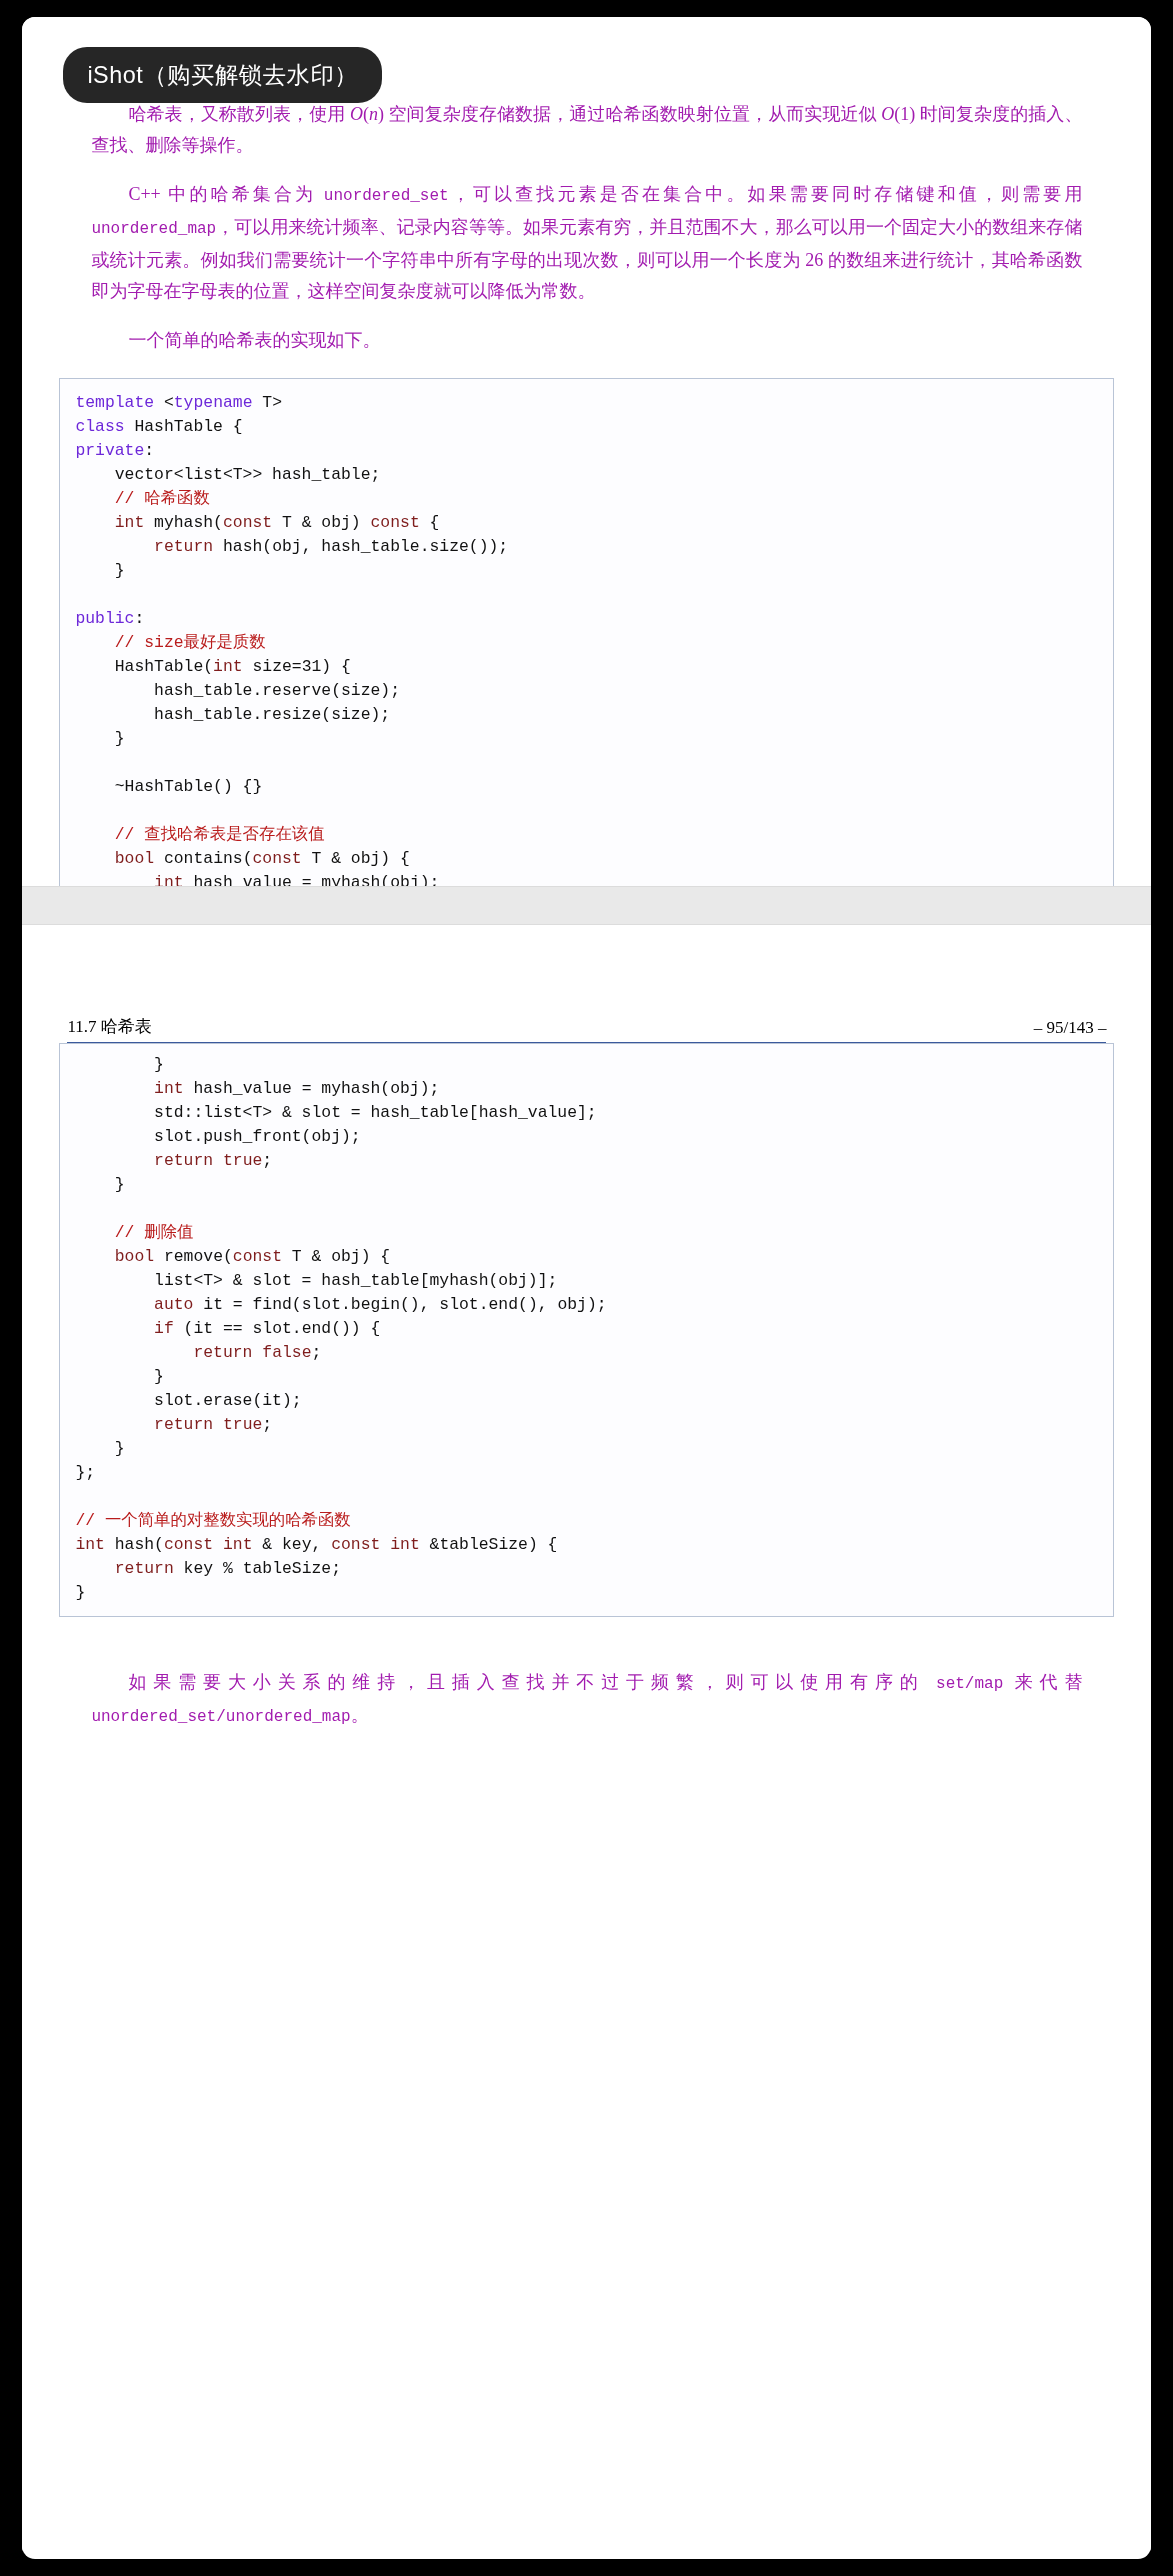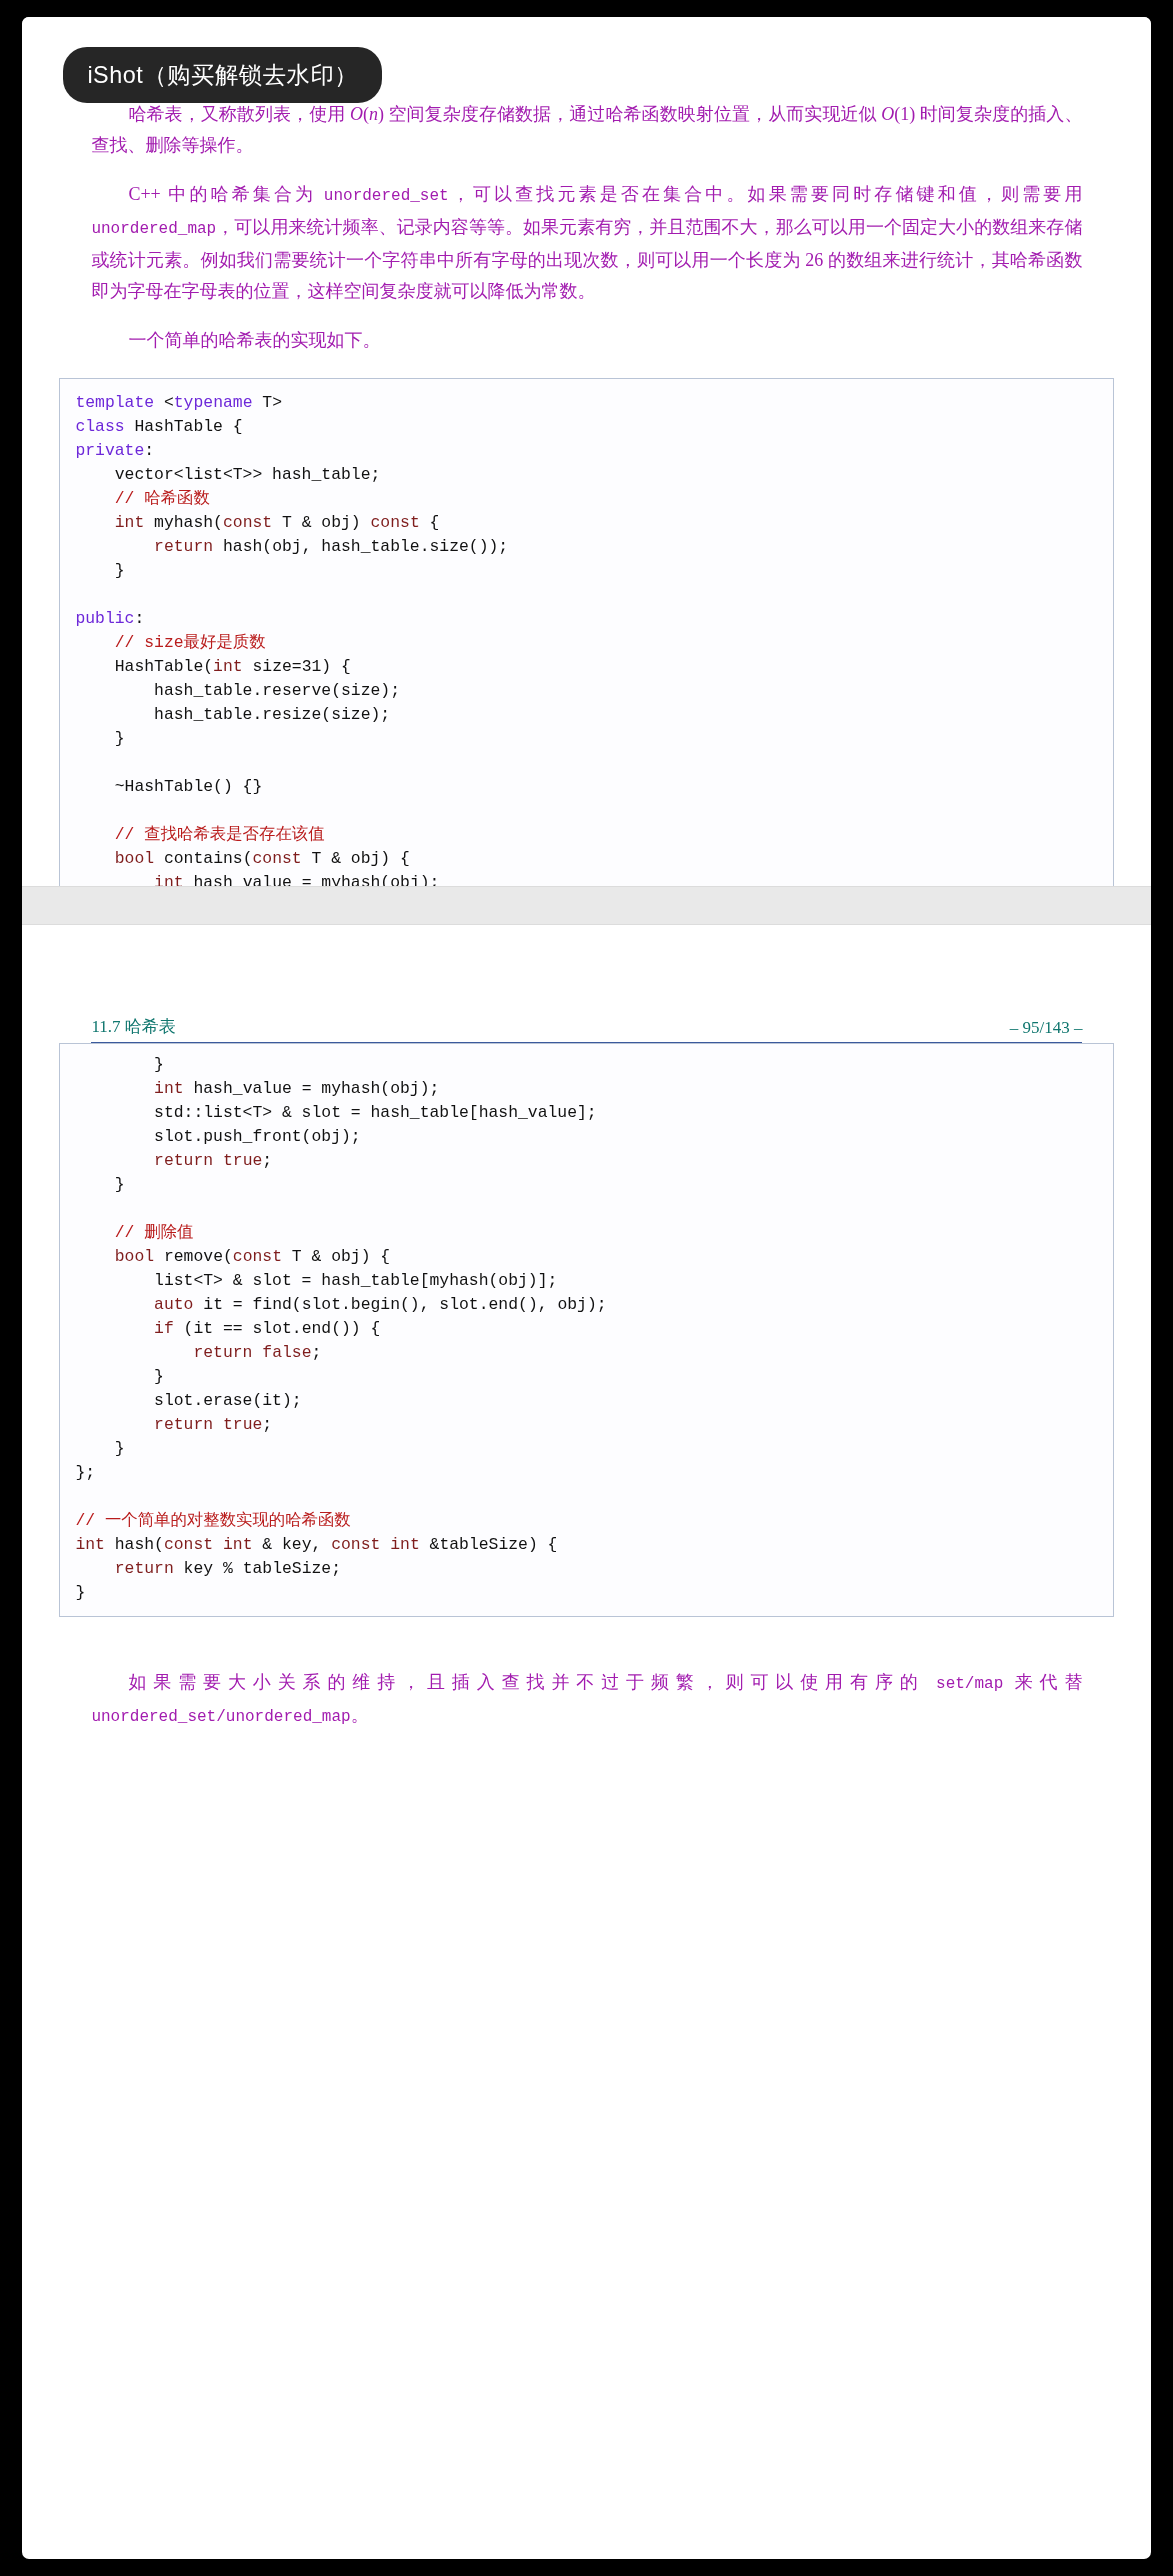--- a/index.html
+++ b/index.html
@@ -13,21 +13,21 @@
     font-family: "Liberation Serif", serif;
     position: relative;
   }
   .page-shell {
     position: absolute;
     left: 22.4px;
     top: 17px;
     width: 1129px;
     height: 2542px;
     background: #ffffff;
-    border-radius: 7px;
+    border-radius: 13px;
     overflow: hidden;
   }
   .page {
     position: relative;
     background: #ffffff;
     width: 100%;
   }
   .page-one {
     padding: 0 0 0 0;
     height: 869px;
@@ -113,25 +113,25 @@
     justify-content: center;
     align-items: center;
     color: #3a5a9a;
   }
   .ornament svg { display: block; }
 
   .hdr {
     display: flex;
     justify-content: space-between;
     align-items: flex-end;
-    margin: 0 69px;
+    margin: 0 45px;
     padding-top: 90px;
     padding-bottom: 3.7px;
     border-bottom: 0.9px solid #3b5a9c;
-    color: #0f766e;
+    color: #000000;
     font-size: 17px;
   }
   .hdr-right { font-size: 17px; text-align: center; }
 
   .p2-tail {
     padding-top: 32px;
   }
 </style>
 </head>
 <body>

